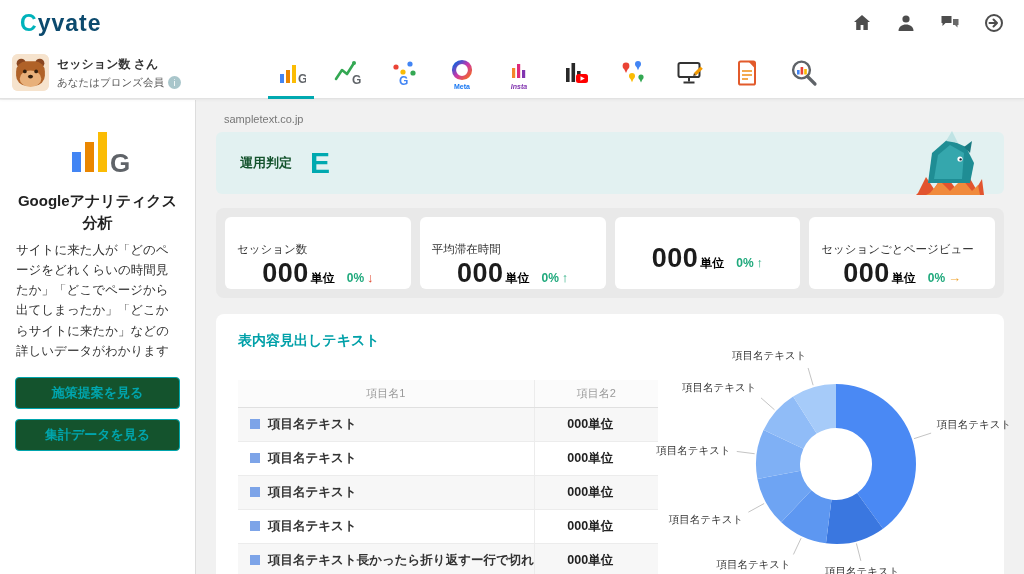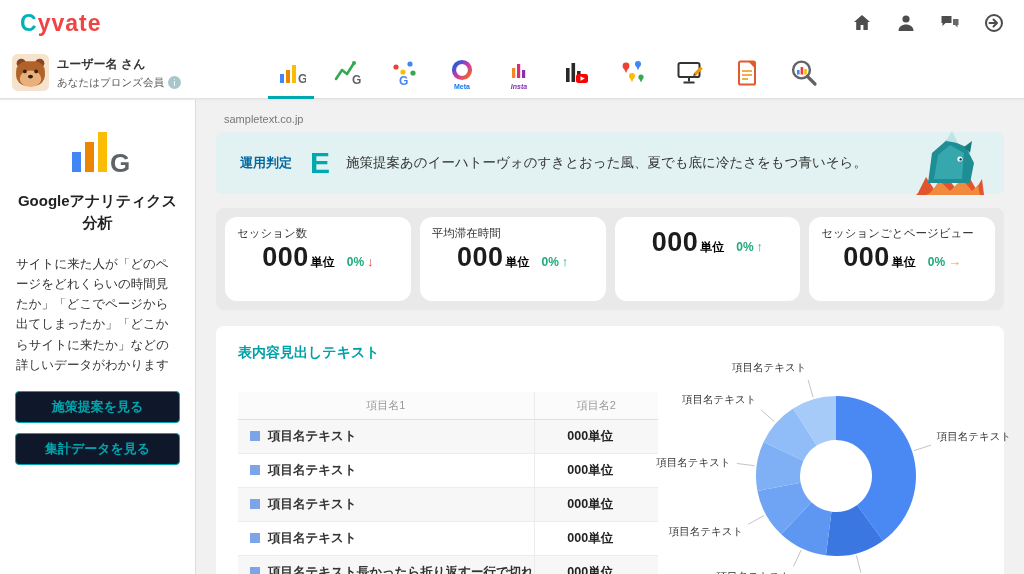--- a/index.html
+++ b/index.html
@@ -4,21 +4,21 @@
 <style>
   * { margin:0; padding:0; box-sizing:border-box; }
   html,body { width:1024px; height:574px; overflow:hidden; background:#f1f1f1;
     font-family:"Liberation Sans","DejaVu Sans",sans-serif; color:#333; }
 
   
   .topbar { position:absolute; top:0; left:0; width:1024px; height:46px; background:#fff;
     display:flex; align-items:center; justify-content:space-between; padding:0 20px; z-index:5; }
   .logo { font-size:23px; font-weight:bold; letter-spacing:1px; cursor:pointer; }
   .logo-c { color:#00b3bb; }
-  .logo-rest { color:#ef4444; }
+  .logo-rest { color:#0c4a6e; }
   .top-icons { display:flex; gap:24px; align-items:center; }
   .top-icon { width:20px; height:20px; cursor:pointer; }
   .top-icon svg { width:20px; height:20px; fill:#4d4d4d; stroke:#4d4d4d; }
 
   
   .userbar { position:absolute; top:46px; left:0; width:1024px; height:53px; background:#fff;
     border-bottom:1px solid #e2e2e2; box-shadow:0 1px 3px rgba(0,0,0,.05); z-index:4; }
   .user-info { position:absolute; left:12px; top:8px; display:flex; gap:8px; align-items:center; }
   .avatar { width:37px; height:37px; border-radius:6px; overflow:hidden; background:#f7e8d8; }
   .username { font-size:12px; font-weight:bold; color:#333; }
@@ -31,39 +31,39 @@
   .svc-item.active { border-bottom-color:#00a9b0; }
   .svc-item svg { width:30px; height:30px; }
   .svc-cap { font-size:7px; line-height:1; margin-top:-3px; }
   .cap-meta { color:#1877F2; font-weight:bold; }
   .cap-insta { color:#8134AF; font-style:italic; font-weight:bold; }
 
   
   .sidebar { position:absolute; top:100px; left:0; width:196px; height:474px; background:#fff;
     border-right:1px solid #ddd; text-align:center; padding:22px 15px; }
   .ga-big-icon { width:64px; height:56px; margin:0 auto; }
-  .sidebar h2 { font-size:15px; font-weight:bold; color:#222; line-height:1.45; margin:12px 0 20px; }
+  .sidebar h2 { font-size:15px; font-weight:bold; color:#222; line-height:1.45; margin:12px 0 6px; }
   .sidebar p { font-size:12.5px; color:#333; text-align:left; line-height:1.62; margin:0 1px 16px; }
-  .side-btn { display:block; width:100%; height:32px; background:#0f172a; border:1px solid #00a5ad;
+  .side-btn { display:block; width:100%; height:32px; background:#14532d; border:1px solid #00a5ad;
     color:#00a5ad; border-radius:4px; font-size:13px; font-weight:bold; margin-bottom:10px;
     cursor:pointer; font-family:inherit; }
 
   
   .main { position:absolute; left:196px; top:100px; width:828px; height:474px; }
   .domain { margin:13px 0 7px 28px; font-size:11px; color:#777; }
   .judgment { position:relative; margin:0 20px 0 20px; background:#e2f1f1; border-radius:6px;
     height:62px; display:flex; align-items:center; padding:0 110px 0 24px; }
-  .j-label { color:#0369a1; font-size:13px; font-weight:bold; margin-right:18px; white-space:nowrap; }
+  .j-label { color:#14532d; font-size:13px; font-weight:bold; margin-right:18px; white-space:nowrap; }
   .j-grade { font-size:30px; font-weight:bold; color:#00a9b0; margin-right:16px; }
   .j-text { font-size:13.5px; color:#333; }
   .mascot { position:absolute; right:16px; top:-3px; width:76px; height:68px; }
 
   .stats { margin:14px 20px 0 20px; background:#e9e9e9; border-radius:8px; padding:9px;
     display:flex; gap:9px; }
-  .stat-card { flex:1; background:#fff; border-radius:12px; height:84px; padding:9px 12px 6px; cursor:default; }
+  .stat-card { flex:1; background:#fff; border-radius:6px; height:72px; padding:25px 12px 6px; cursor:default; }
   .stat-label { font-size:11.5px; color:#333; }
   .stat-row { display:flex; align-items:baseline; justify-content:center; margin-top:1px; }
   .stat-value { font-size:27px; font-weight:bold; color:#1c1c1c; letter-spacing:.5px; }
   .stat-unit { font-size:12px; font-weight:bold; color:#000000; margin-left:2px; }
   .stat-change { font-size:12px; font-weight:bold; margin-left:12px; }
   .stat-arrow { font-size:13px; font-weight:bold; margin-left:3px; }
 
   .panel { position:relative; margin:16px 20px 0 20px; background:#fff; border-radius:8px;
     height:300px; padding:18px 22px; }
   .panel h3 { font-size:14px; color:#00a0a8; font-weight:bold; margin-bottom:30px; }
@@ -123,21 +123,21 @@
         <circle cx="9" cy="9" r="4.5" fill="#8a4620"></circle>
           <circle cx="27" cy="9" r="4.5" fill="#8a4620"></circle>
         <rect x="4" y="7" width="28" height="24" rx="10" fill="#b06228"></rect>
         <ellipse cx="18" cy="24" rx="10.5" ry="8" fill="#e8b07a"></ellipse>
         <circle cx="12.5" cy="17" r="1.8" fill="#33200f"></circle>
           <circle cx="23.5" cy="17" r="1.8" fill="#33200f"></circle>
         <ellipse cx="18" cy="22" rx="2.4" ry="1.8" fill="#33200f"></ellipse>
       </svg>
     </div>
     <div>
-      <div class="username">ユーザー名 さん</div>
+      <div class="username">セッション数 さん</div>
       <div class="membership">
         <span>あなたはブロンズ会員</span>
         <span class="info-icon">i</span>
       </div>
     </div>
   </div>
 
   <nav class="service-nav">
     <div class="svc-item active">
       <svg viewBox="0 0 30 30">
@@ -249,21 +249,20 @@
   <button class="side-btn">施策提案を見る</button>
   <button class="side-btn">集計データを見る</button>
 </aside>
 
 <main class="main">
   <div class="domain">sampletext.co.jp</div>
 
   <div class="judgment">
     <span class="j-label">運用判定</span>
     <span class="j-grade">E</span>
-    <span class="j-text">施策提案あのイーハトーヴォのすきとおった風、夏でも底に冷たさをもつ青いそら。</span>
     <div class="mascot">
       <svg viewBox="0 0 76 68">
         <polygon points="6,64 14,48 22,60 32,44 44,60 56,46 64,60 70,50 72,66 4,66" fill="#e2542e"></polygon>
         <polygon points="18,64 28,52 38,62 50,50 60,62 66,56 68,66 14,66" fill="#f08a3c"></polygon>
         <polygon points="16,54 20,24 36,10 54,18 62,34 58,54" fill="#1f8d94"></polygon>
         <polygon points="22,50 26,26 38,16 52,24 50,50" fill="#35a7ad"></polygon>
         <polygon points="34,12 40,2 46,14" fill="#bfe3e4"></polygon>
         <polygon points="52,18 60,12 58,24" fill="#187a81"></polygon>
         <circle cx="48" cy="30" r="2.6" fill="#fff"></circle>
           <circle cx="48.6" cy="30.4" r="1.2" fill="#123"></circle>

